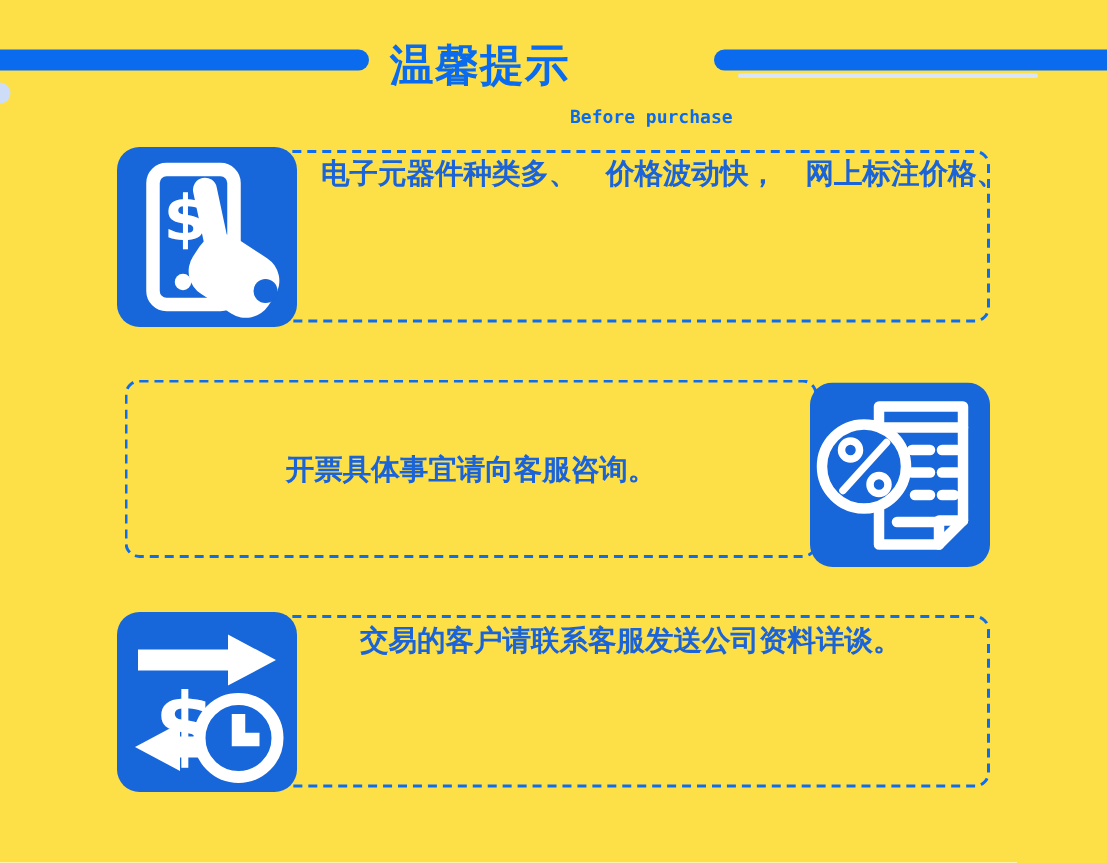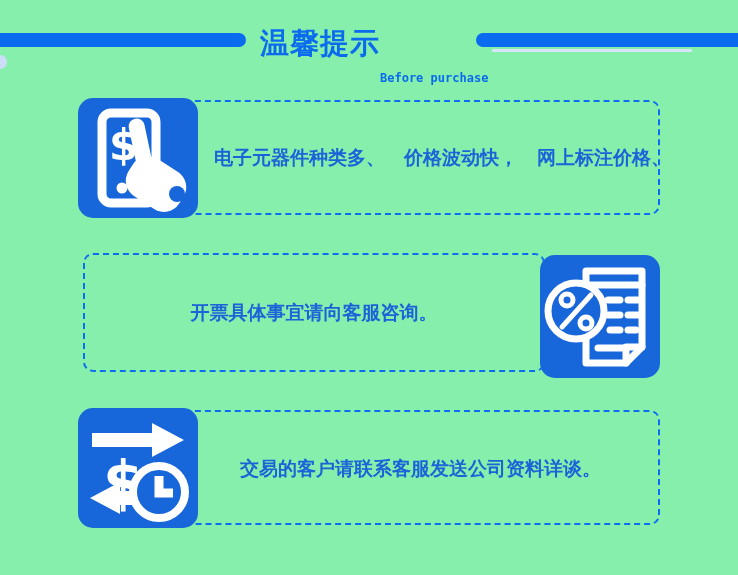--- a/index.html
+++ b/index.html
@@ -1,21 +1,21 @@
 <!DOCTYPE html>
 <html><head>
 <meta charset="utf-8">
 <style>
   * { margin: 0; padding: 0; box-sizing: border-box; }
   html, body { background: #ffffff; }
   .page {
     position: relative;
     width: 738px;
     height: 575px;
-    background: #86efac;
+    background: #fde047;
     overflow: hidden;
     font-family: "DejaVu Serif", "Liberation Serif", serif;
   }
   
   .bar {
     position: absolute;
     top: 33px;
     height: 14px;
     background: #0a6bee;
   }
@@ -67,21 +67,20 @@
   .tip-icon {
     position: absolute;
     display: block;
   }
   .icon-1 { left: 78px;  top: 98px;  width: 120px; height: 120px; }
   .icon-2 { left: 540px; top: 255px; width: 120px; height: 123px; }
   .icon-3 { left: 78px;  top: 408px; width: 120px; height: 120px; }
   .tip-text {
     position: absolute;
     display: flex;
-    flex-direction: column;
     justify-content: center;
     color: #1a63d8;
     font-weight: bold;
     font-size: 19px;
   }
   .text-1 { left: 214px; top: 100px; height: 115px; line-height: 33px; }
   .text-2 { left: 85px;  top: 253px; width: 458px; height: 119px; align-items: center; justify-content: center; }
   .text-3 { left: 240px; top: 410px; height: 115px; line-height: 34px; }
   .tip-line { white-space: pre; }
 </style>

